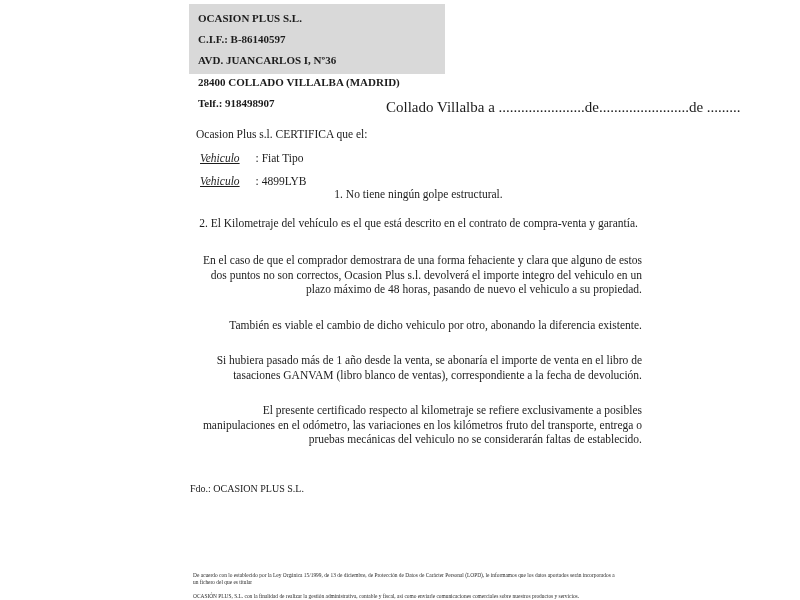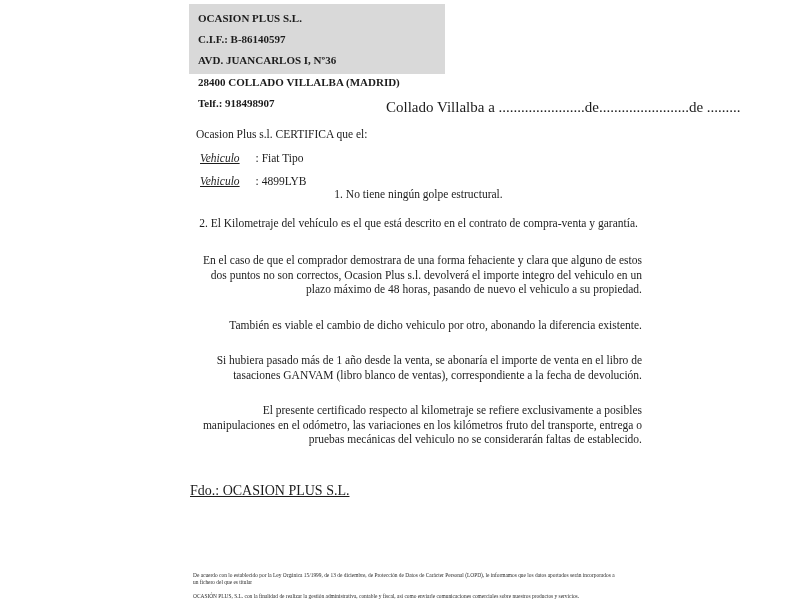--- a/index.html
+++ b/index.html
@@ -54,22 +54,21 @@
     width: 464px;
     font-size: 11.5px;
     line-height: 14.5px;
   }
   .body-paragraphs .para { margin-bottom: 13px; text-align: right; }
   .body-paragraphs .para.gap { margin-top: 2px; }
 
   .signature-line {
     position: absolute;
     left: 182px; top: 475px;
-    font-size: 14px;
-    text-decoration: underline;
+    font-size: 10px;
   }
 
   .legal-footer {
     position: absolute;
     left: 181px; top: 560px;
     width: 440px;
     font-size: 5.4px;
     line-height: 6.6px;
     color: #2a2a2a;
   }

